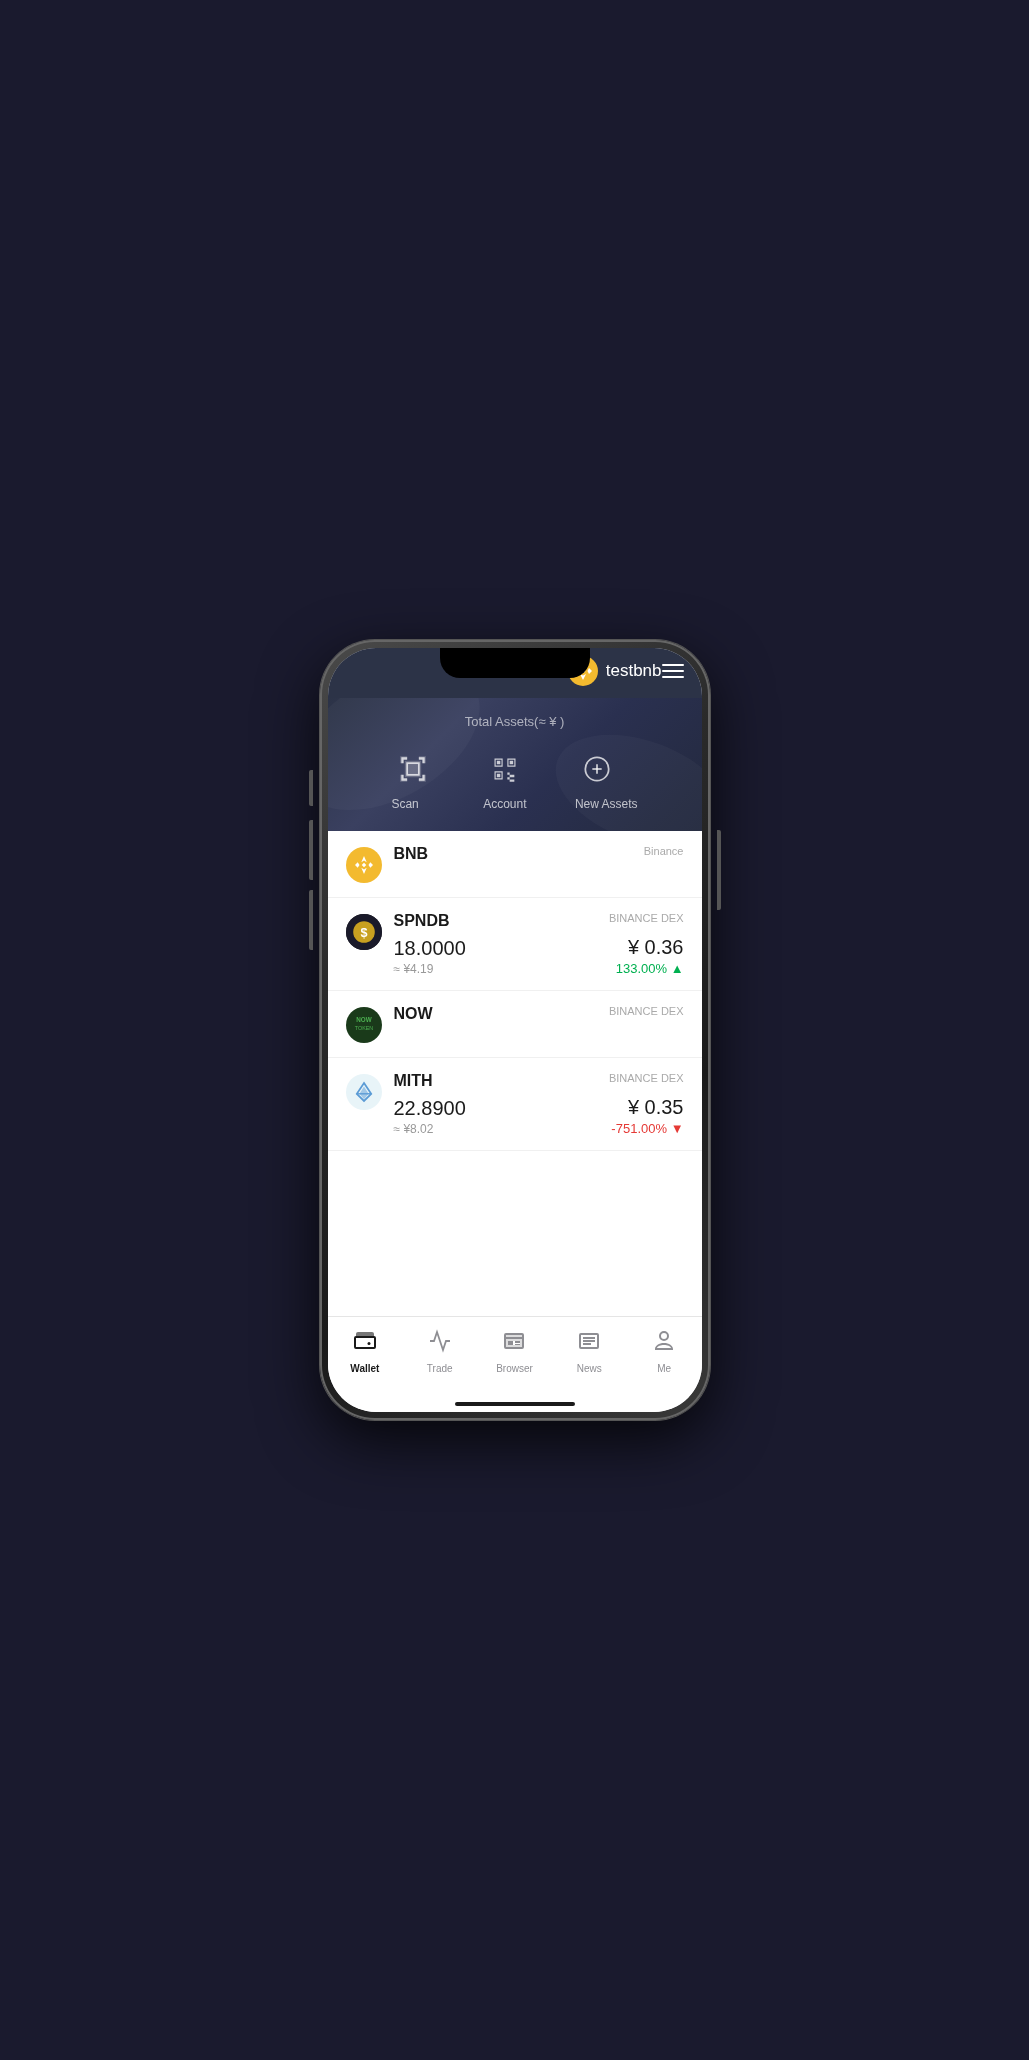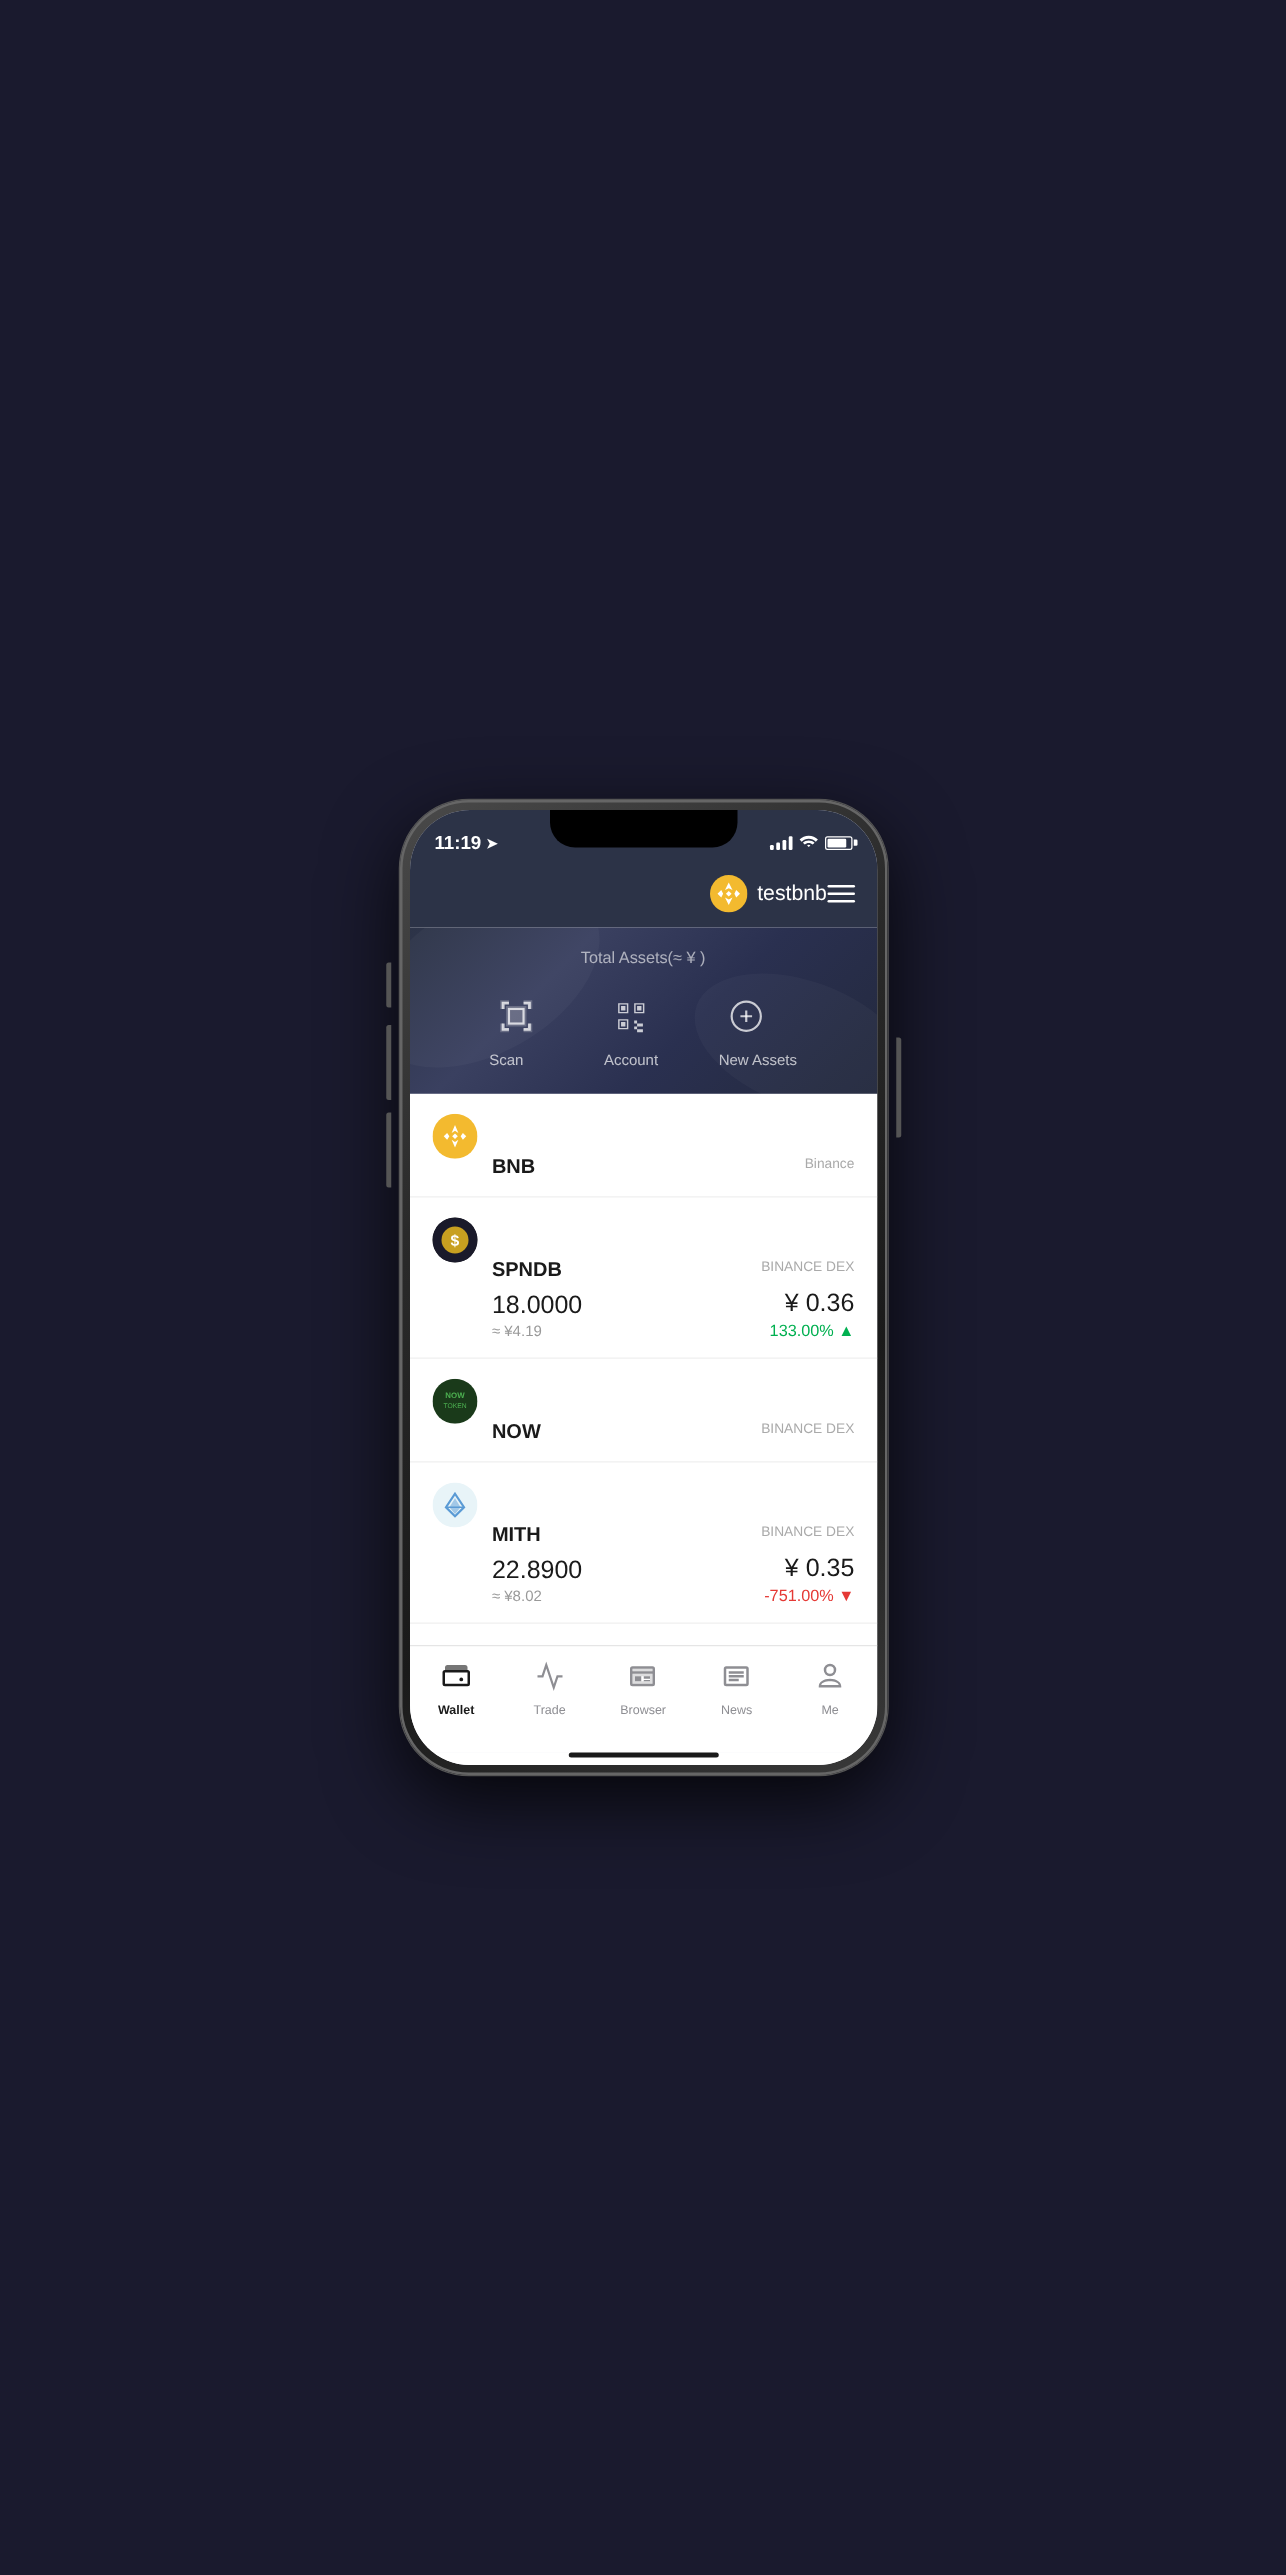--- a/index.html
+++ b/index.html
@@ -240,21 +240,20 @@
       margin-right: 12px;
       flex-shrink: 0;
       display: flex;
       align-items: center;
       justify-content: center;
       font-size: 18px;
       margin-top: 2px;
     }
     .asset-info {
       flex: 1;
-      margin-top: 36px;
     }
     .asset-name-row {
       display: flex;
       justify-content: space-between;
       align-items: flex-start;
     }
     .asset-symbol {
       font-size: 16px;
       font-weight: 600;
       color: #1a1a1a;
@@ -342,42 +341,20 @@
 
 <div class="phone-outer">
   <div class="btn-left-1"></div>
   <div class="btn-left-2"></div>
   <div class="btn-left-3"></div>
   <div class="btn-right"></div>
   <div class="phone-inner">
     <div class="notch"></div>
     <div class="screen">
 
-      <div class="status-bar">
-        <div class="status-time">
-          <span>11:19</span>
-          <span style="font-size:11px;">➤</span>
-        </div>
-        <div class="status-icons">
-          <div class="signal-bars">
-            <span style="height:4px;"></span>
-            <span style="height:6px;"></span>
-            <span style="height:8px;"></span>
-            <span style="height:11px;"></span>
-          </div>
-          <span class="wifi-icon">
-            <svg width="16" height="12" viewBox="0 0 24 18" fill="white">
-              <path d="M12 6C8.7 6 5.7 7.3 3.5 9.5L1 7C3.8 4.2 7.7 2.5 12 2.5s8.2 1.7 11 4.5L20.5 9.5C18.3 7.3 15.3 6 12 6zm0 5c-1.9 0-3.6.8-4.8 2L5 10.7C6.8 9 9.3 8 12 8s5.2 1 7 2.7L16.8 13c-1.2-1.2-2.9-2-4.8-2zm0 5l-2-2c.6-.5 1.3-.8 2-.8s1.4.3 2 .8L12 16z"></path>
-            </svg>
-          </span>
-          <div class="battery-icon">
-            <div class="battery-fill"></div>
-          </div>
-        </div>
-      </div>
 
       <div class="app-header">
         <div class="app-brand">
 
           <svg width="30" height="30" viewBox="0 0 40 40">
             <circle cx="20" cy="20" r="20" fill="#F3BA2F"></circle>
             <polygon points="20,8 24,16 20,14 16,16" fill="white"></polygon>
             <polygon points="20,32 16,24 20,26 24,24" fill="white"></polygon>
             <polygon points="8,20 12,16 14,20 12,24" fill="white"></polygon>
             <polygon points="32,20 28,24 26,20 28,16" fill="white"></polygon>

